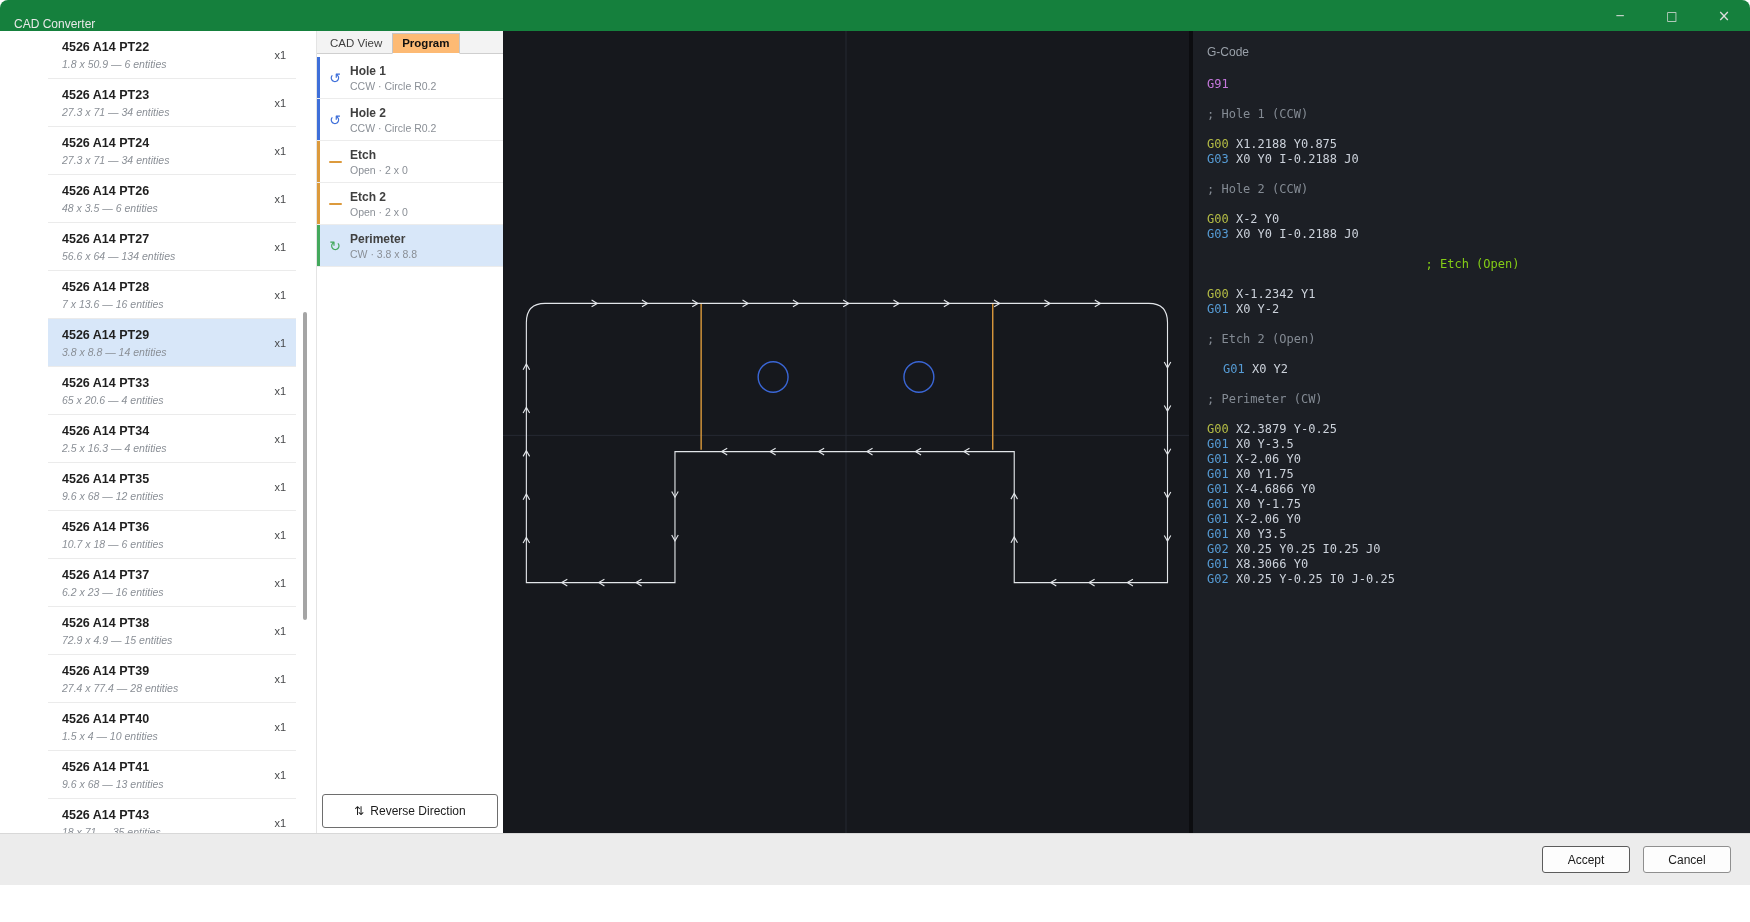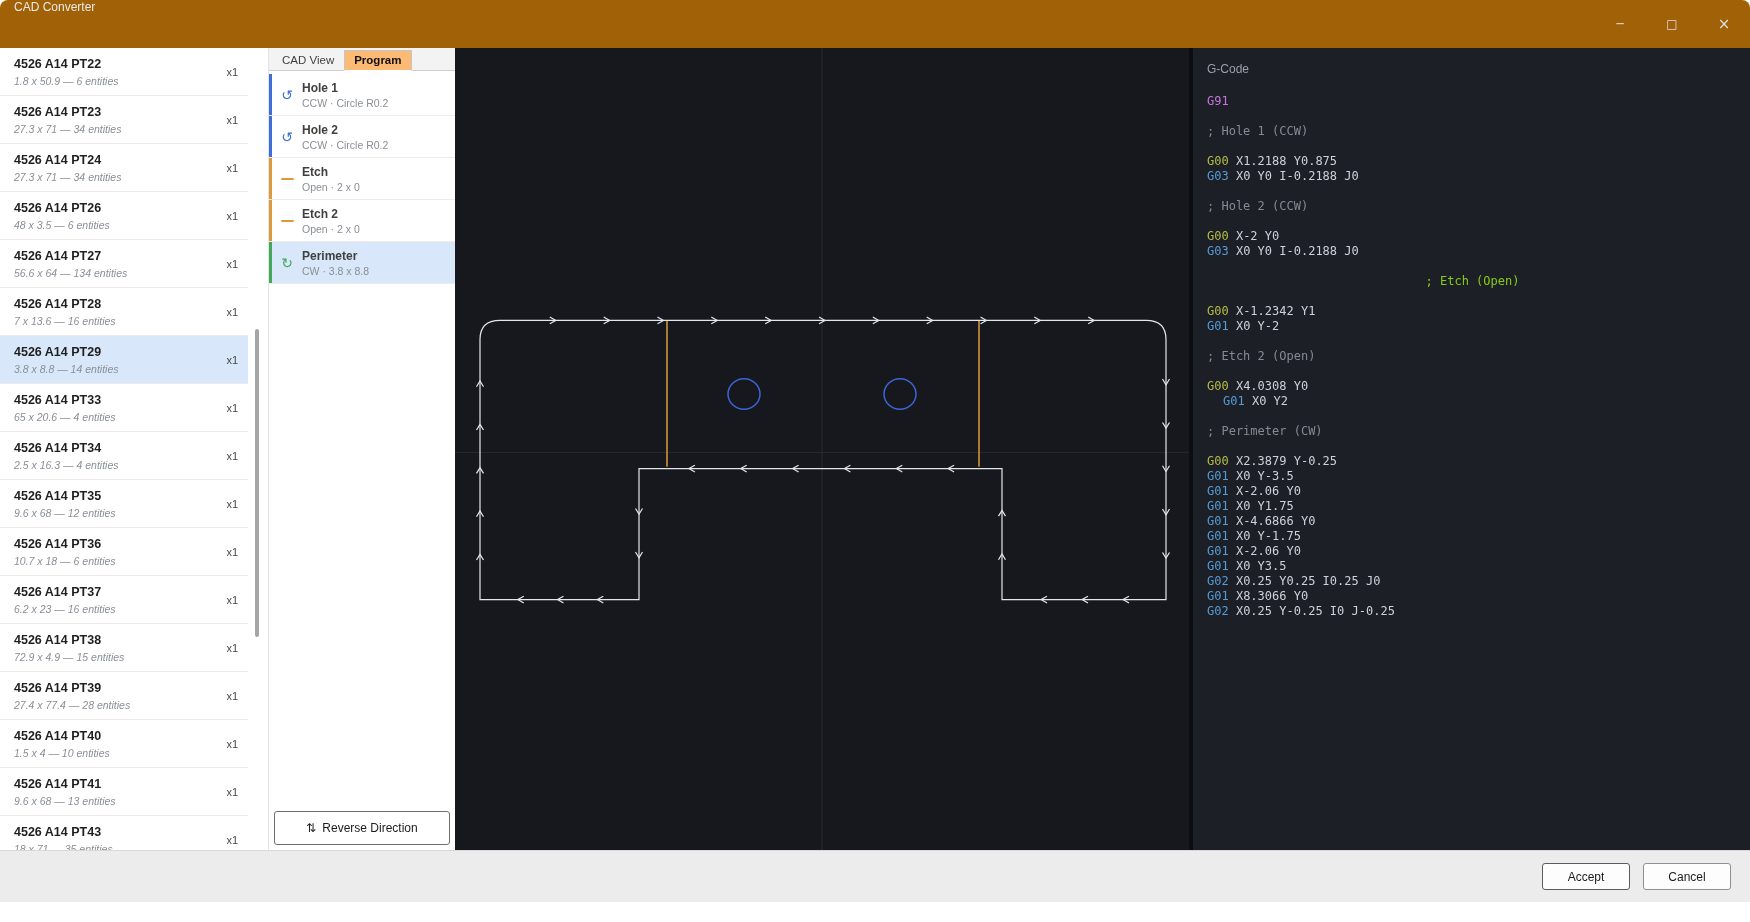--- a/index.html
+++ b/index.html
@@ -2,30 +2,30 @@
 <html><head>
 <meta charset="utf-8">
 <style>
   * { margin:0; padding:0; box-sizing:border-box; }
   html,body { width:1750px; height:922px; overflow:hidden; background:#ffffff;
               font-family:"Liberation Sans", sans-serif; }
   .app { width:1750px; height:922px; display:flex; flex-direction:column;
          border-radius:8px; overflow:hidden; background:#fff; }
 
   
-  .titlebar { height:48px; flex:0 0 auto; background:#a16207; display:flex; align-items:flex-start; }
+  .titlebar { height:31px; flex:0 0 auto; background:#15803d; display:flex; align-items:flex-end; }
   .titlebar .title { color:#e8e8e8; font-size:12px; padding-left:14px; }
   .win-controls { margin-left:auto; display:flex; height:100%; }
   .win-btn { width:52px; height:100%; background:transparent; border:none; color:#dddddd;
              font-size:12px; display:flex; align-items:center; justify-content:center;
              font-family:"DejaVu Sans", sans-serif; }
   .win-btn.close { font-size:15px; }
 
   
-  .main { height:802px; display:flex; }
+  .main { height:802px; display:flex;padding-left:48px; }
 
   
   .sidebar { width:248px; background:#fff; overflow:hidden; }
   .part-row { height:48px; display:flex; align-items:center; padding:0 10px 0 14px;
               border-bottom:1px solid #ebebeb; }
   .part-row.selected { background:#d8e7f9; }
   .part-info { flex:1; min-width:0; }
   .part-name { font-size:12.5px; font-weight:bold; color:#1f1f1f; line-height:1.3;
                white-space:nowrap; }
   .part-meta { font-size:10.5px; color:#8a8f96; margin-top:2px; white-space:nowrap;font-style:italic; }
@@ -351,21 +351,20 @@
           <div class="gline" style="color: rgb(204, 210, 219);"><span style="color: rgb(181, 189, 69);">G00</span> X-2 Y0</div>
           <div class="gline" style="color: rgb(204, 210, 219);"><span style="color: rgb(86, 156, 214);">G03</span> X0 Y0 I-0.2188 J0</div>
           <div class="gline">&nbsp;</div>
           <div class="gline" style="color: #84cc16; text-align: center;">; Etch (Open)</div>
           <div class="gline">&nbsp;</div>
           <div class="gline" style="color: rgb(204, 210, 219);"><span style="color: rgb(181, 189, 69);">G00</span> X-1.2342 Y1</div>
           <div class="gline" style="color: rgb(204, 210, 219);"><span style="color: rgb(86, 156, 214);">G01</span> X0 Y-2</div>
           <div class="gline">&nbsp;</div>
           <div class="gline" style="color: rgb(132, 139, 148);">; Etch 2 (Open)</div>
           <div class="gline">&nbsp;</div>
-          <div class="gline" style="color: rgb(204, 210, 219);"><span style="color: rgb(181, 189, 69);">G00</span> X4.0308 Y0</div>
           <div class="gline" style="color: rgb(204, 210, 219); margin-left: 16px;"><span style="color: rgb(86, 156, 214);">G01</span> X0 Y2</div>
           <div class="gline">&nbsp;</div>
           <div class="gline" style="color: rgb(132, 139, 148);">; Perimeter (CW)</div>
           <div class="gline">&nbsp;</div>
           <div class="gline" style="color: rgb(204, 210, 219);"><span style="color: rgb(181, 189, 69);">G00</span> X2.3879 Y-0.25</div>
           <div class="gline" style="color: rgb(204, 210, 219);"><span style="color: rgb(86, 156, 214);">G01</span> X0 Y-3.5</div>
           <div class="gline" style="color: rgb(204, 210, 219);"><span style="color: rgb(86, 156, 214);">G01</span> X-2.06 Y0</div>
           <div class="gline" style="color: rgb(204, 210, 219);"><span style="color: rgb(86, 156, 214);">G01</span> X0 Y1.75</div>
           <div class="gline" style="color: rgb(204, 210, 219);"><span style="color: rgb(86, 156, 214);">G01</span> X-4.6866 Y0</div>
           <div class="gline" style="color: rgb(204, 210, 219);"><span style="color: rgb(86, 156, 214);">G01</span> X0 Y-1.75</div>

